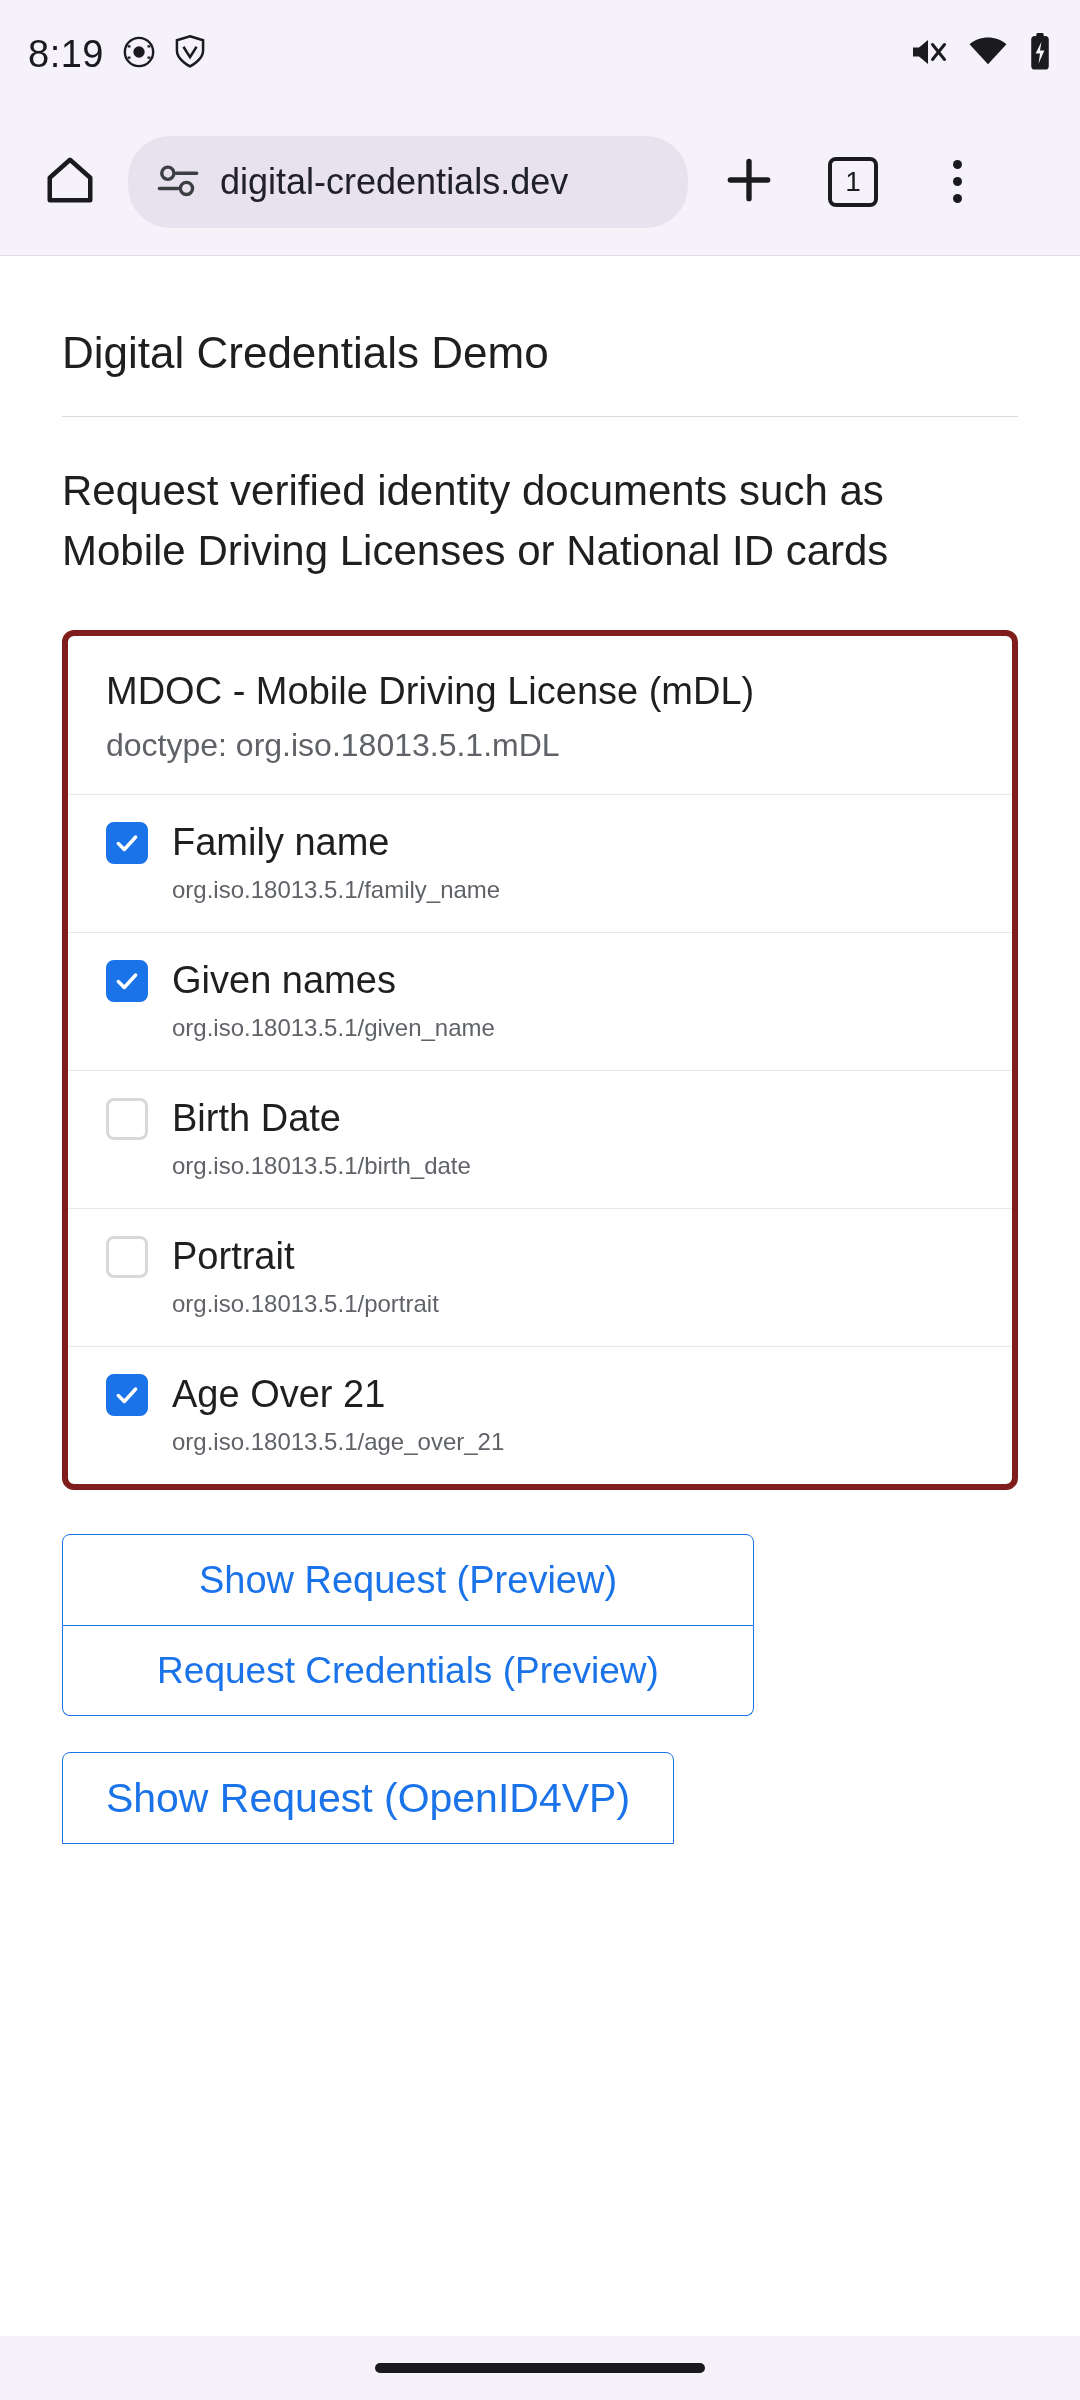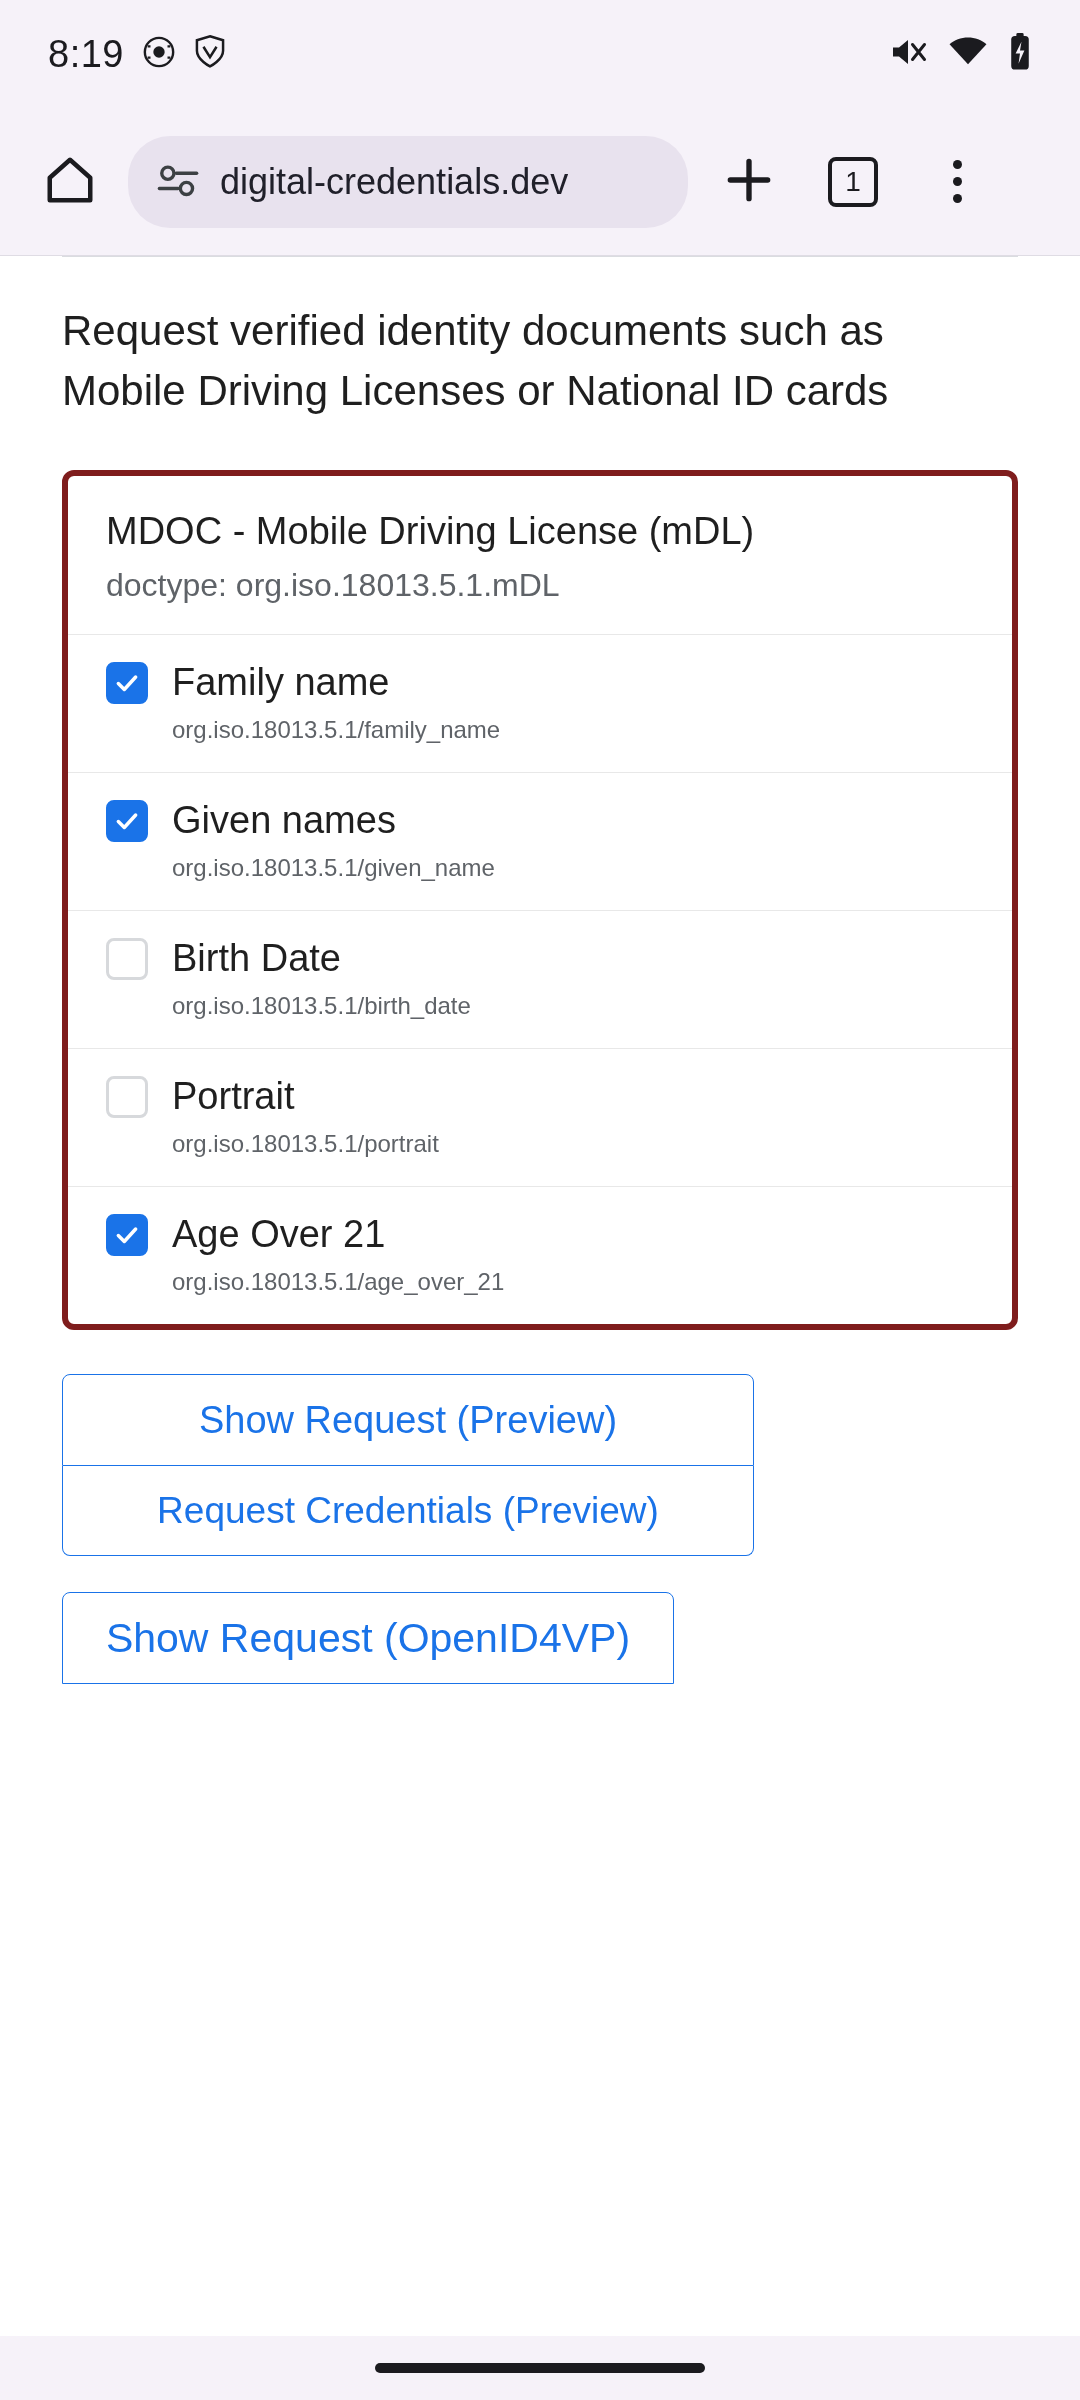--- a/index.html
+++ b/index.html
@@ -10,21 +10,21 @@
     font-family: "Liberation Sans", sans-serif;
     overflow: hidden;
   }
 
   
   .status-bar {
     height: 108px;
     background: #f6f2f9;
     display: flex;
     align-items: center;
-    padding: 0 48px;
+    padding: 0 28px;
     position: relative;
   }
   .status-left {
     display: flex;
     align-items: center;
     gap: 18px;
   }
   .clock {
     font-size: 38px;
     color: #1b1b1f;
@@ -284,20 +284,21 @@
   <div class="tb-btn">
     <span class="dots">
         <i></i>
         <i></i>
         <i></i>
       </span>
   </div>
 </div>
 
 <div class="page">
+  <div class="site-title">Digital Credentials Demo</div>
   <div class="rule"></div>
 
   <p class="subhead">Request verified identity documents such as Mobile Driving Licenses or National ID cards</p>
 
   <div class="cred-card">
     <div class="cred-header">
       <div class="title">MDOC - Mobile Driving License (mDL)</div>
       <div class="doctype">doctype: org.iso.18013.5.1.mDL</div>
     </div>
 

